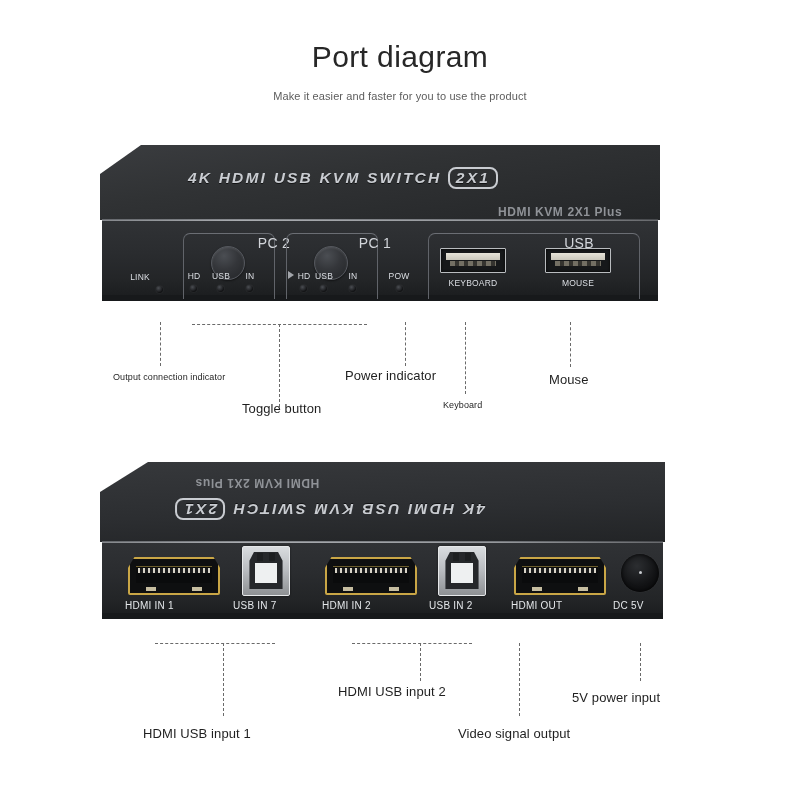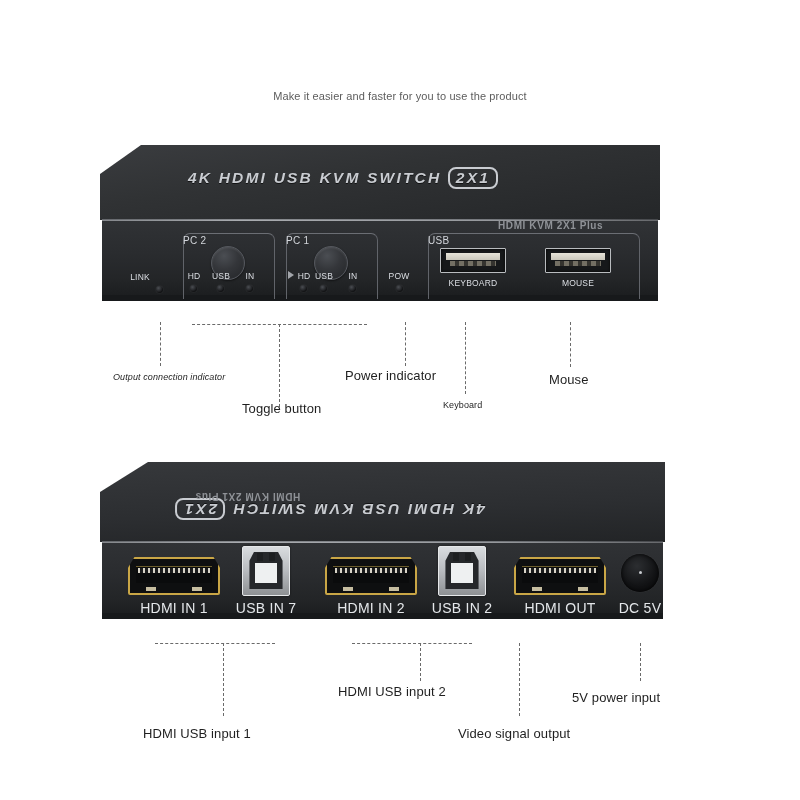--- a/index.html
+++ b/index.html
@@ -44,31 +44,31 @@
     position:absolute;color:#c9ccd1;font-style:italic;font-weight:bold;
     letter-spacing:2.2px;white-space:nowrap;
     text-shadow:0 1px 0 rgba(0,0,0,.6);
   }
   .brand-box{
     display:inline-block;border:2px solid #c9ccd1;border-radius:8px;
     padding:0 6px;font-style:italic;
   }
   .model-txt{
     position:absolute;color:#8f9297;font-weight:bold;letter-spacing:.6px;
-    white-space:nowrap;font-size:10px;margin-top:15px;
+    white-space:nowrap;font-size:12px;
   }
 
   
   .grp-box{
     position:absolute;border:1px solid #61646a;border-radius:7px;
     box-sizing:border-box;border-top-color:#6b6e74;
   }
   .grp-label{
-    position:absolute;color:#d2d5da;font-size:10px;letter-spacing:.3px;
-    white-space:nowrap;
+    position:absolute;color:#d2d5da;font-size:14px;letter-spacing:.3px;
+    white-space:nowrap;text-align:center;padding-left:45px;
   }
   .port-label{
     position:absolute;color:#dcdfe4;font-size:8.5px;letter-spacing:.2px;
     white-space:nowrap;text-align:center;
   }
   .led{
     position:absolute;border-radius:50%;
     background:radial-gradient(circle at 35% 30%,#4a4d52 0%,#121315 70%,#0a0a0b 100%);
     box-shadow:0 0 1px rgba(255,255,255,.25);
   }
@@ -150,22 +150,22 @@
     position:absolute;border-radius:50%;
     background:radial-gradient(circle at 42% 32%,#2c2e31 0%,#131416 55%,#060607 100%);
     box-shadow:inset 0 0 4px rgba(0,0,0,.9),0 0 1px rgba(255,255,255,.18);
   }
   .dc-jack .pin{
     position:absolute;left:50%;top:44%;width:3px;height:3px;margin-left:-1.5px;
     border-radius:50%;background:#c9ccd0;
   }
 
   .rear-label{
-    position:absolute;color:#e4e7ea;font-size:14px;letter-spacing:.25px;
-    white-space:nowrap;text-align:center;
+    position:absolute;color:#e4e7ea;font-size:10px;letter-spacing:.25px;
+    white-space:nowrap;
   }
 
   
   .vline{
     position:absolute;width:0;
     border-left:1.3px dashed #6a6a6a;
   }
   .hline{
     position:absolute;height:0;
     border-top:1.3px dashed #6a6a6a;
@@ -175,20 +175,21 @@
     font-size:11.5px;letter-spacing:.1px;
   }
   .callout.sm{font-size:9px;}
   .callout.lg{font-size:13px;}
 </style>
 </head>
 <body>
 
 <div class="stage">
 
+  <div class="page-title">Port diagram</div>
   <div class="page-sub">Make it easier and faster for you to use the product</div>
 
   <div class="device" style="left:100px;top:145px;width:560px;height:175px;">
 
     <div class="top-face" style="left:0;top:0;width:560px;height:80px;
                 clip-path:polygon(41px 0, 560px 0, 560px 75px, 0 75px, 0 29px);"></div>
 
     <div class="hairline" style="left:2px;top:74px;width:556px;"></div>
 
     <div class="front-face" style="left:2px;top:76px;width:556px;height:76px;"></div>
@@ -238,21 +239,21 @@
     <div class="port-label" style="left:330px;top:133px;width:86px;">KEYBOARD</div>
 
     <div class="usb-a" style="left:445px;top:103px;width:66px;height:25px;">
       <div class="tongue"></div>
       <div class="pins"></div>
     </div>
     <div class="port-label" style="left:442px;top:133px;width:72px;">MOUSE</div>
   </div>
 
   <div class="vline" style="left:160px;top:322px;height:44px;"></div>
-  <div class="callout sm" style="left:113px;top:372px;font-style:italic;">Output connection indicator</div>
+  <div class="callout sm" style="left:113px;top:372px;">Output connection indicator</div>
 
   <div class="hline" style="left:192px;top:324px;width:175px;"></div>
   <div class="vline" style="left:279px;top:324px;height:83px;"></div>
   <div class="callout lg" style="left:242px;top:401px;">Toggle button</div>
 
   <div class="vline" style="left:405px;top:322px;height:44px;"></div>
   <div class="callout lg" style="left:345px;top:368px;">Power indicator</div>
 
   <div class="vline" style="left:465px;top:322px;height:72px;"></div>
   <div class="callout sm" style="left:443px;top:400px;">Keyboard</div>

